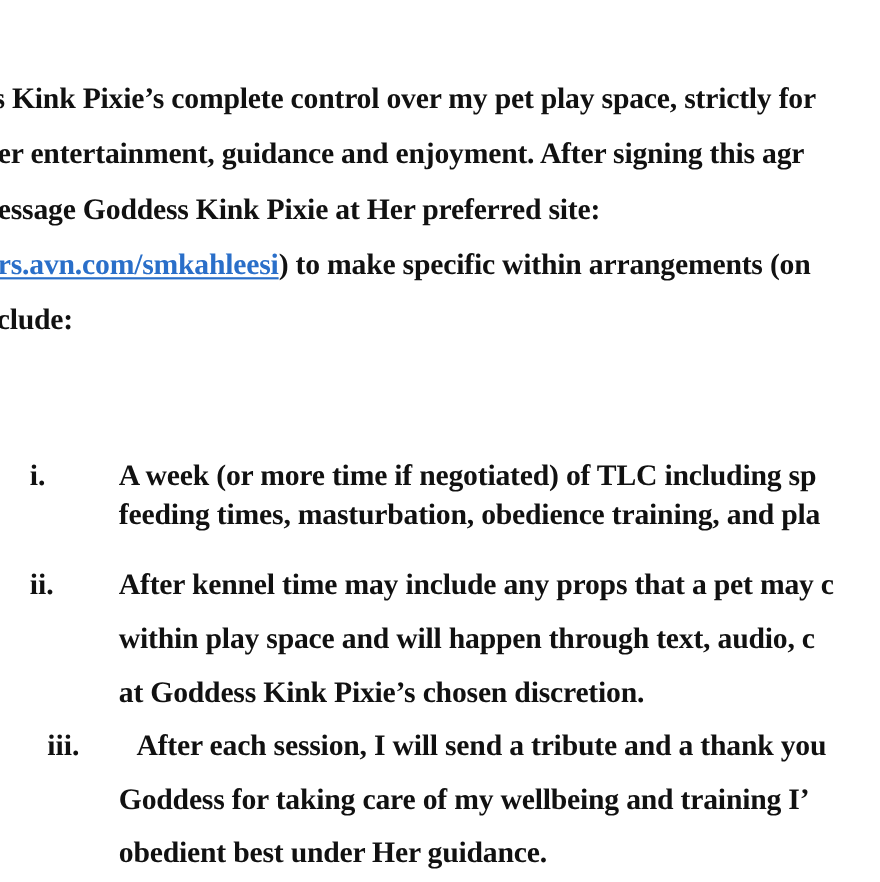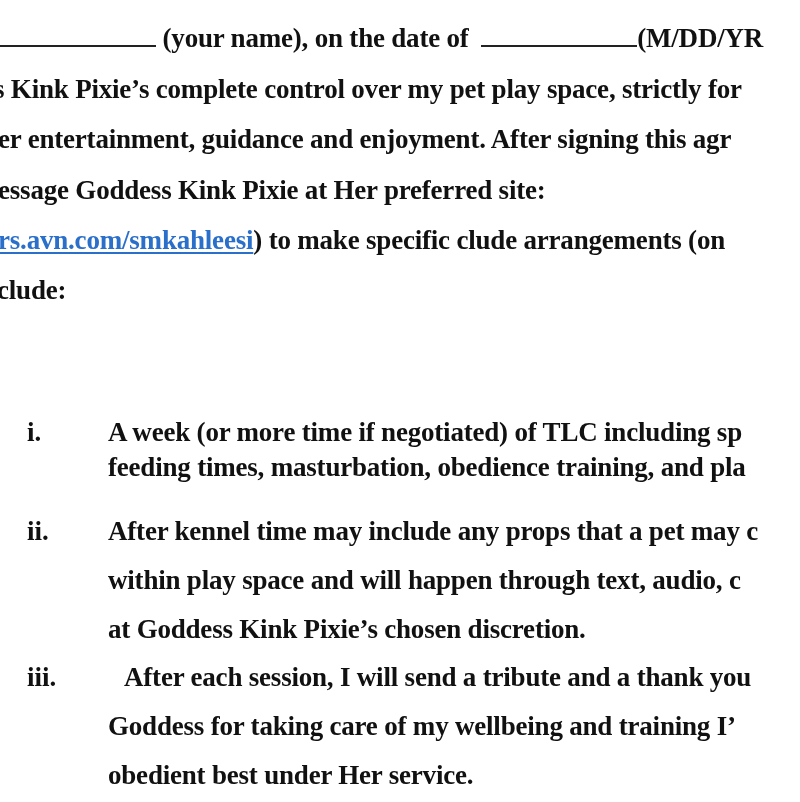--- a/index.html
+++ b/index.html
@@ -48,51 +48,46 @@
       font-size: 27px;
       line-height: 32px;
       white-space: nowrap;
     }
   </style>
 </head>
 <body>
 
 <div class="page">
 
-  <div class="line" style="left:0; top:22px;">
-    <span class="blank" style="width:156px;"></span>
-    <span>(your name), on the date of</span>
-    <span class="blank" style="width:156px; margin-left:6px;"></span><span>(M/DD/YR</span>
-  </div>
 
   <div class="line" style="left:-6px; top:73px;">s Kink Pixie’s complete control over my pet play space, strictly for</div>
 
   <div class="line" style="left:-2px; top:123px;">er entertainment, guidance and enjoyment. After signing this agr</div>
 
   <div class="line" style="left:-2px; top:174px;">essage Goddess Kink Pixie at Her preferred site:</div>
 
   <div class="line" style="left:-2px; top:224px;">
-    <a class="link">rs.avn.com/smkahleesi</a><span>) to make specific clude arrangements (on</span>
+    <a class="link">rs.avn.com/smkahleesi</a><span>) to make specific within arrangements (on</span>
   </div>
 
   <div class="line" style="left:-3px; top:274px;">clude:</div>
 
   <div>
     <div class="roman" style="left:27px; top:416px;">i.</div>
     <div class="line" style="left:108px; top:416px;">A week (or more time if negotiated) of TLC including sp</div>
     <div class="line" style="left:108px; top:451px;">feeding times, masturbation, obedience training, and pla</div>
   </div>
 
   <div>
     <div class="roman" style="left:27px; top:515px;">ii.</div>
     <div class="line" style="left:108px; top:515px;">After kennel time may include any props that a pet may c</div>
     <div class="line" style="left:108px; top:564px;">within play space and will happen through text, audio, c</div>
     <div class="line" style="left:108px; top:613px;font-family:Liberation Serif, serif;">at Goddess Kink Pixie’s chosen discretion.</div>
   </div>
 
   <div>
-    <div class="roman" style="left:27px; top:661px;">iii.</div>
+    <div class="roman" style="left:43px; top:661px;">iii.</div>
     <div class="line" style="left:108px; top:661px;margin-left:16px;">After each session, I will send a tribute and a thank you</div>
     <div class="line" style="left:108px; top:710px;">Goddess for taking care of my wellbeing and training I’</div>
-    <div class="line" style="left:108px; top:759px;">obedient best under Her service.</div>
+    <div class="line" style="left:108px; top:759px;">obedient best under Her guidance.</div>
   </div>
 
 </div>
 
 </body></html>

